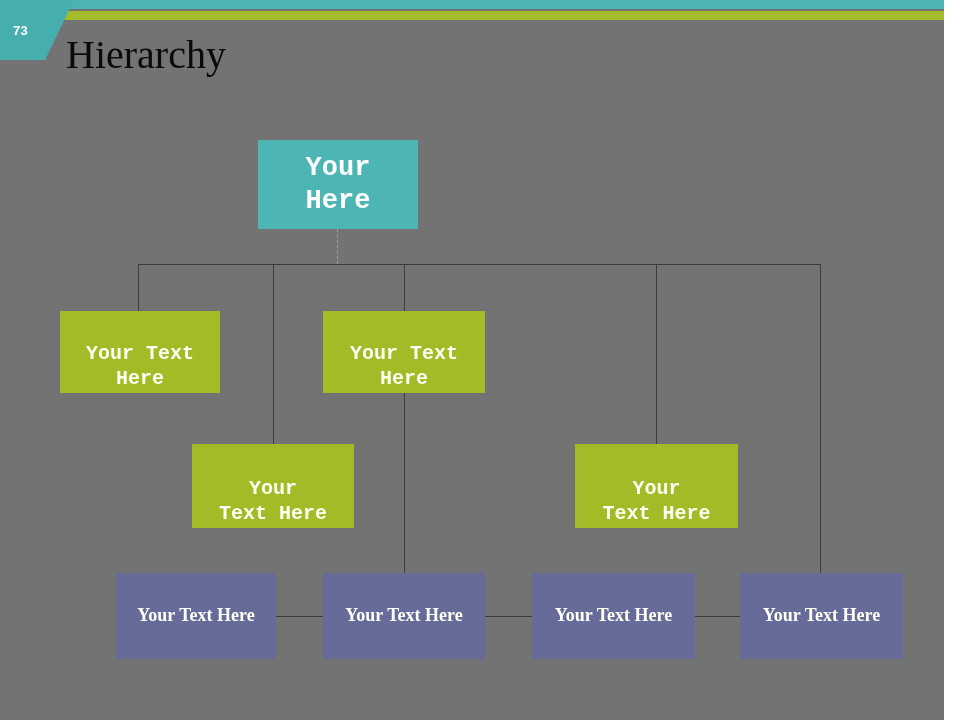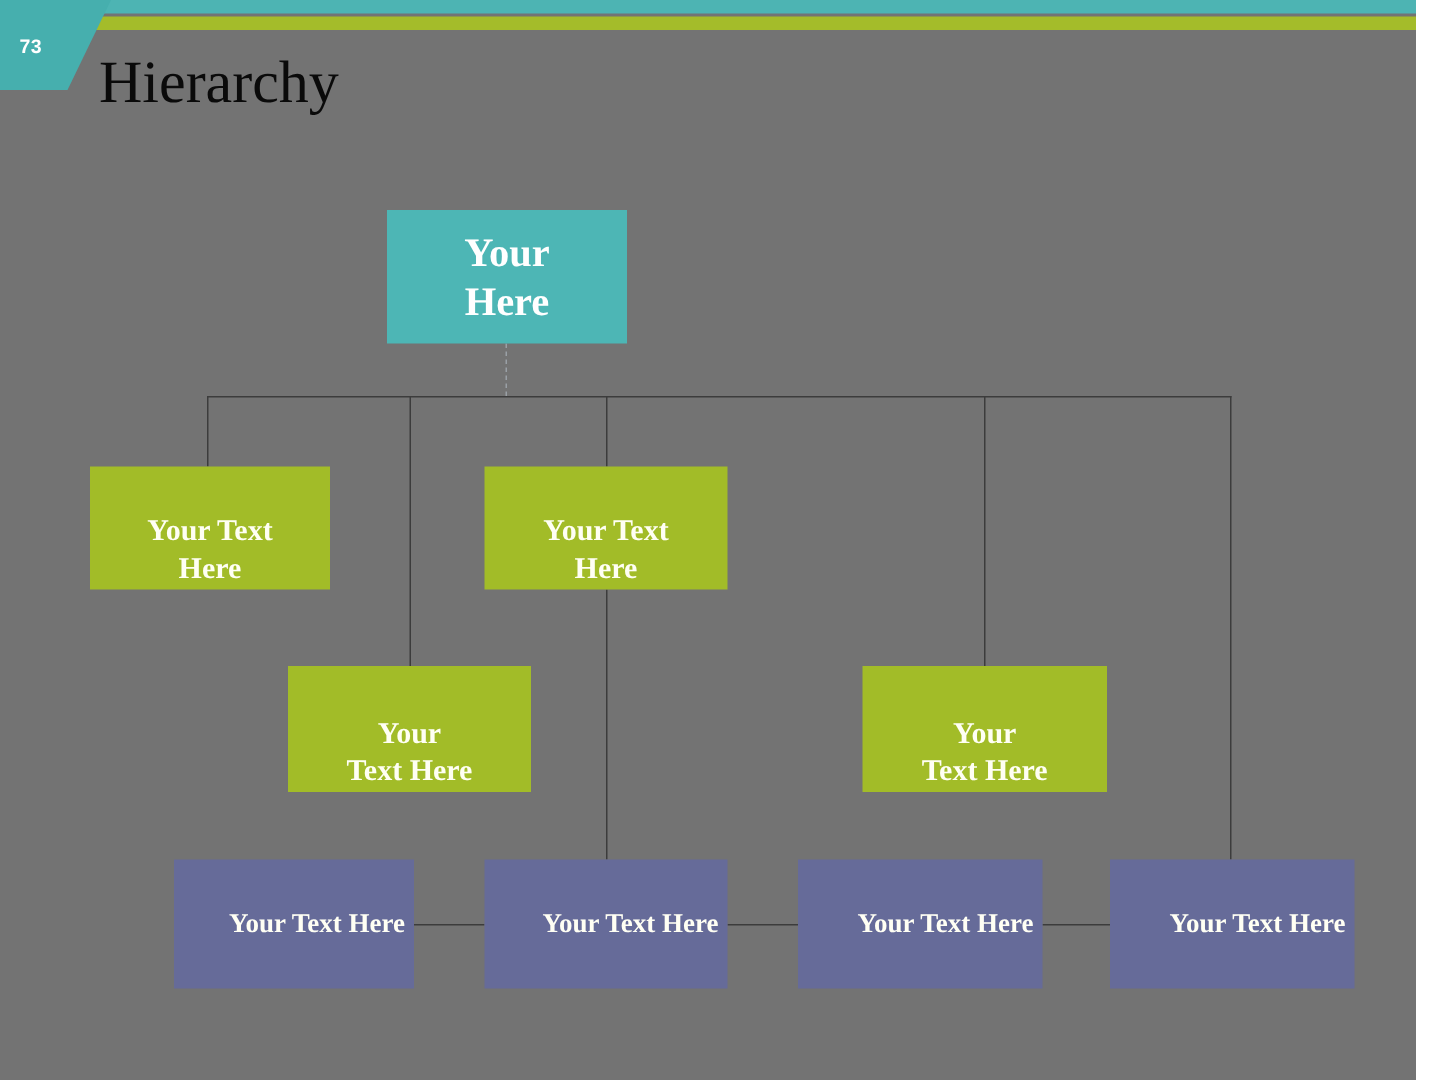--- a/index.html
+++ b/index.html
@@ -116,23 +116,22 @@
     color: #FFFFFF;
   }
   .node-green {
     background: #A2BC28;
     font-size: 20px;
     align-items: flex-end;
   }
   .node-purple {
     background: #666B99;
     font-size: 18px;
-    justify-content: flex-end;
-  }
-  .node-line { display: block; }
+  }
+  .node-line { display: block; font-family: Liberation Mono, monospace; }
 </style>
 </head>
 <body>
 
 <div id="slide">
 
   <div class="bar-teal"></div>
   <div class="bar-olive"></div>
 
   <div class="badge"></div>

